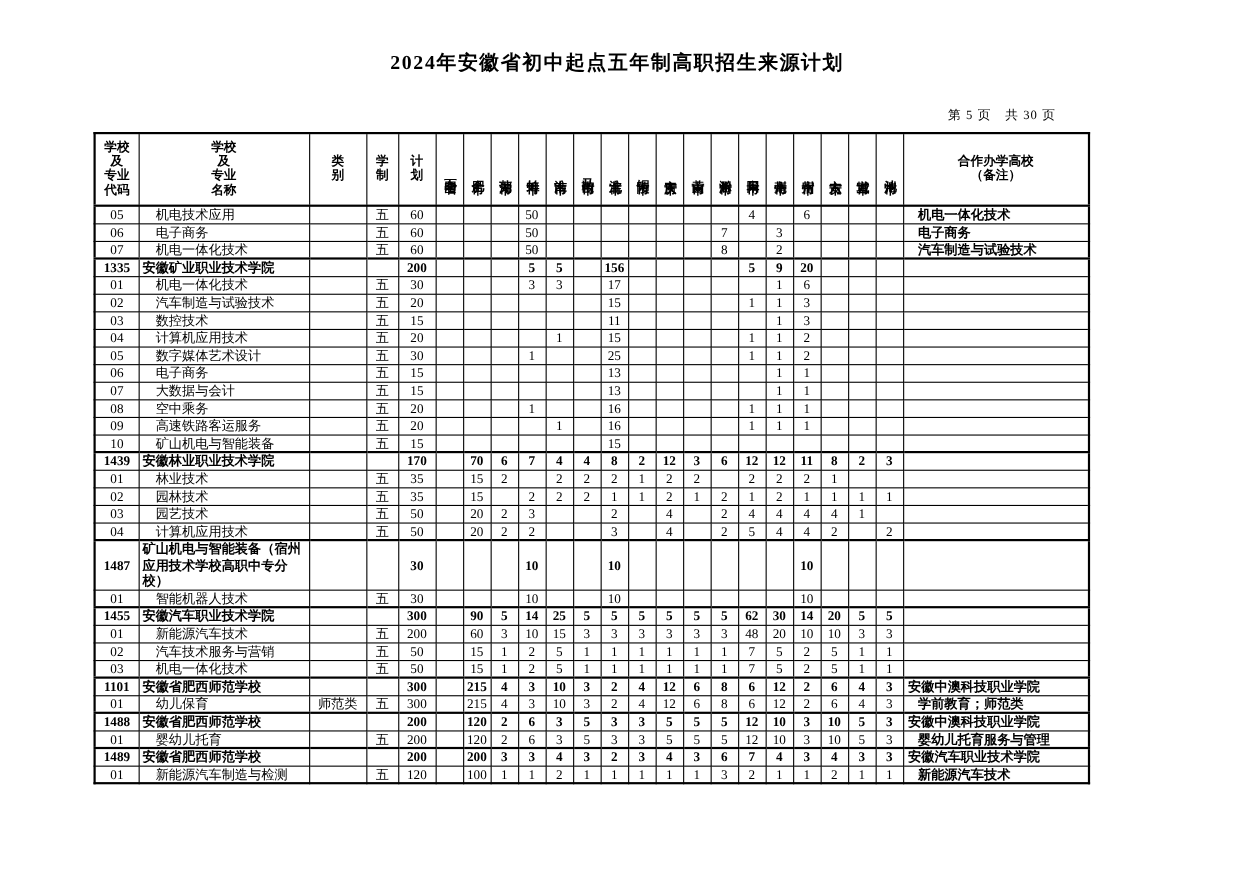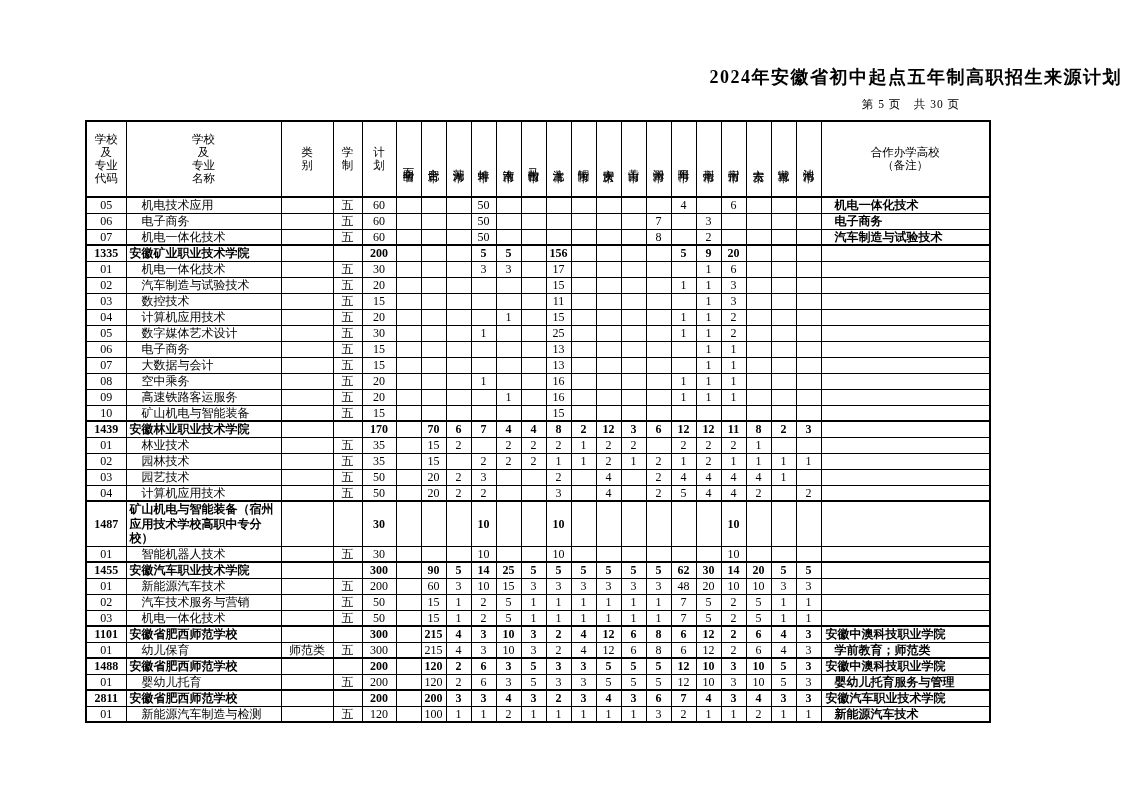--- a/index.html
+++ b/index.html
@@ -1,39 +1,39 @@
 <!DOCTYPE html>
 <html><head>
 <meta charset="utf-8">
 <style>
   * { box-sizing: border-box; margin: 0; padding: 0; }
   html, body { width: 1122px; height: 793px; background: #fff; overflow: hidden; }
   body { position: relative; font-family: "Liberation Serif", "DejaVu Serif", serif; color: #000; }
 
   .title {
     position: absolute; top: 45px; left: 0; width: 100%;
-    text-align: right; font-size: 18px; font-weight: bold; letter-spacing: 1.5px; margin-top: 20px;
+    text-align: center; font-size: 18px; font-weight: bold; letter-spacing: 1.5px;
   }
   .page-info {
     position: absolute; top: 97px; right: 162px;
     font-size: 11.5px; letter-spacing: 1px;
   }
 
   table.plan-table {
     position: absolute; left: 85px; top: 120px; width: 906px;
     border-collapse: collapse; table-layout: fixed;
     border: 2px solid #000;
   }
   th, td {
     border: 1px solid #000;
     text-align: center; vertical-align: middle;
     overflow: hidden; padding: 0;
   }
   thead tr { border-bottom: 2px solid #000; }
-  thead th { height: 76px; font-weight: normal; font-size: 11.5px; text-align: center; }
+  thead th { height: 66px; font-weight: bold; font-size: 11.5px; text-align: center; }
   .h-pre { white-space: pre-line; line-height: 13px; }
   .vtext {
     display: inline-block;
     writing-mode: vertical-lr; text-orientation: upright;
     line-height: 1.05; font-size: 11.5px; letter-spacing: 1px;
   }
 
   tbody td { height: 16px; font-size: 12px; line-height: 14.5px; }
   tbody tr.school td { font-weight: bold; border-top: 2px solid #000; }
   td.name { text-align: left; padding-left: 3px; padding-right: 2px; margin-left: 47px; }
@@ -831,21 +831,21 @@
         <td class="num">5</td>
         <td class="num">12</td>
         <td class="num">10</td>
         <td class="num">3</td>
         <td class="num">10</td>
         <td class="num">5</td>
         <td class="num">3</td>
         <td class="remark">婴幼儿托育服务与管理</td>
       </tr>
       <tr class="school">
-        <td class="code">2811</td>
+        <td class="code">1489</td>
         <td class="name">安徽省肥西师范学校</td>
         <td class="cat"></td>
         <td class="dur"></td>
         <td class="plan">200</td>
         <td class="num"></td>
         <td class="num">200</td>
         <td class="num">3</td>
         <td class="num">3</td>
         <td class="num">4</td>
         <td class="num">3</td>

